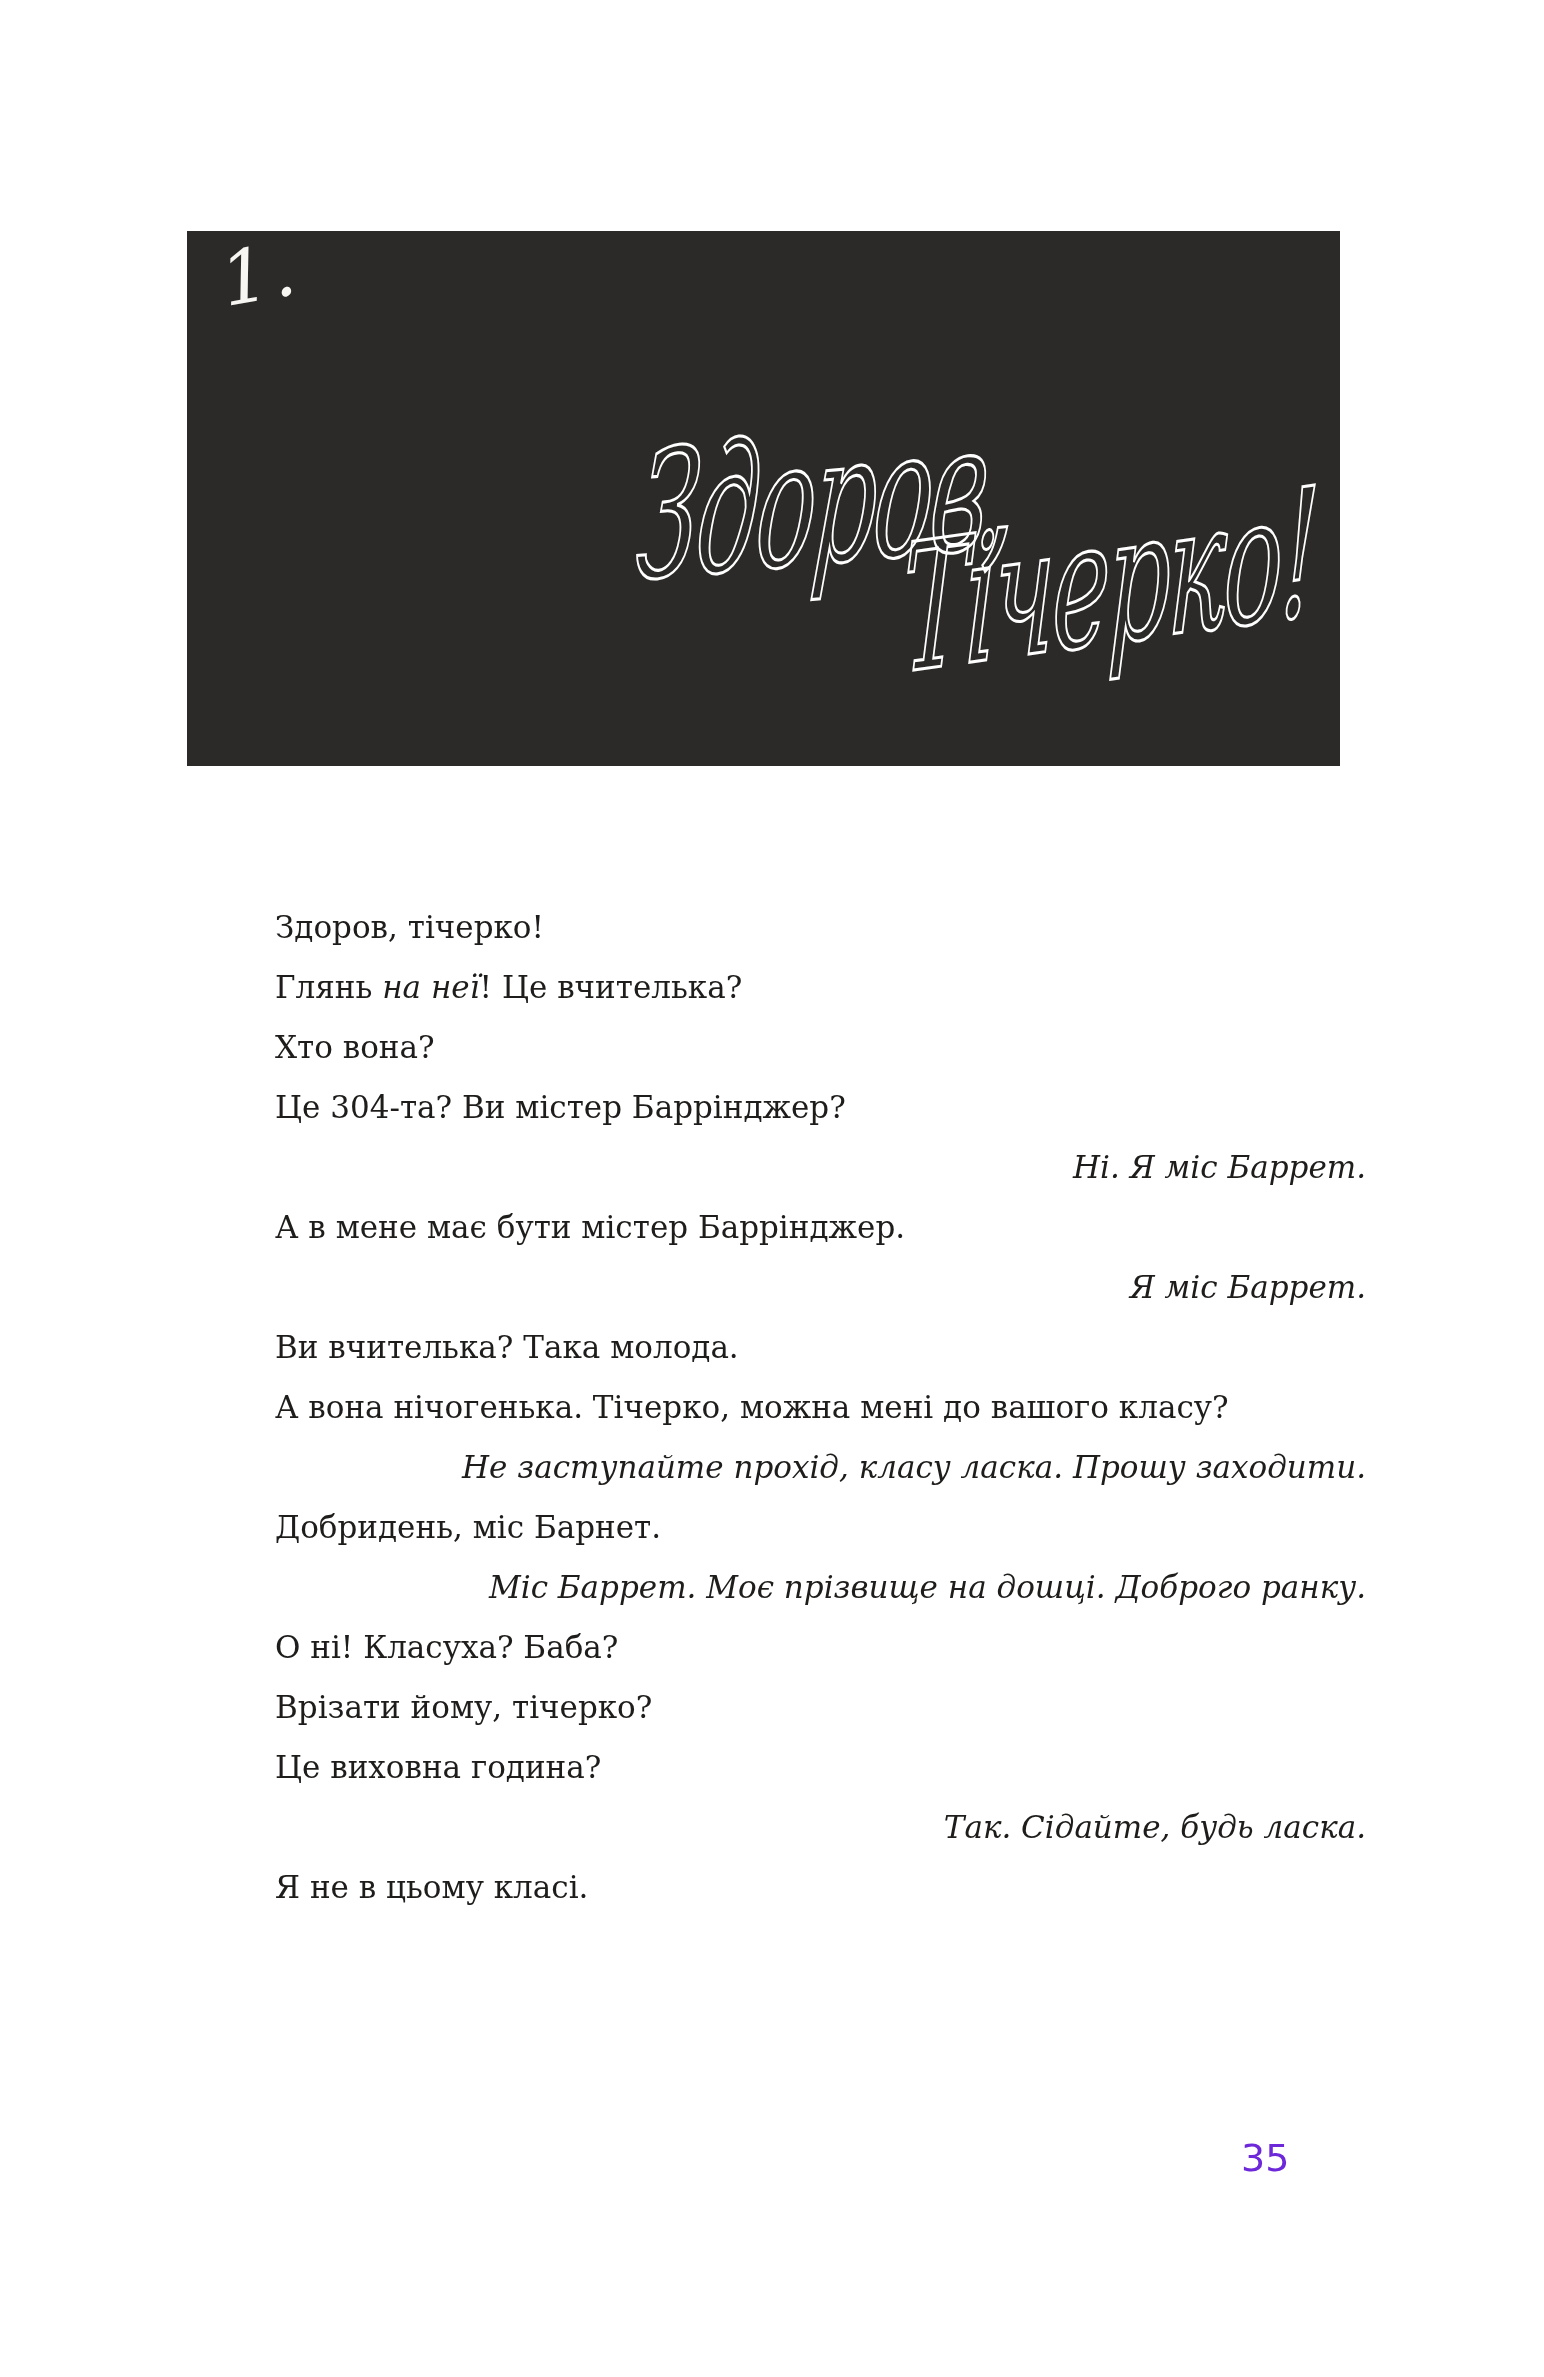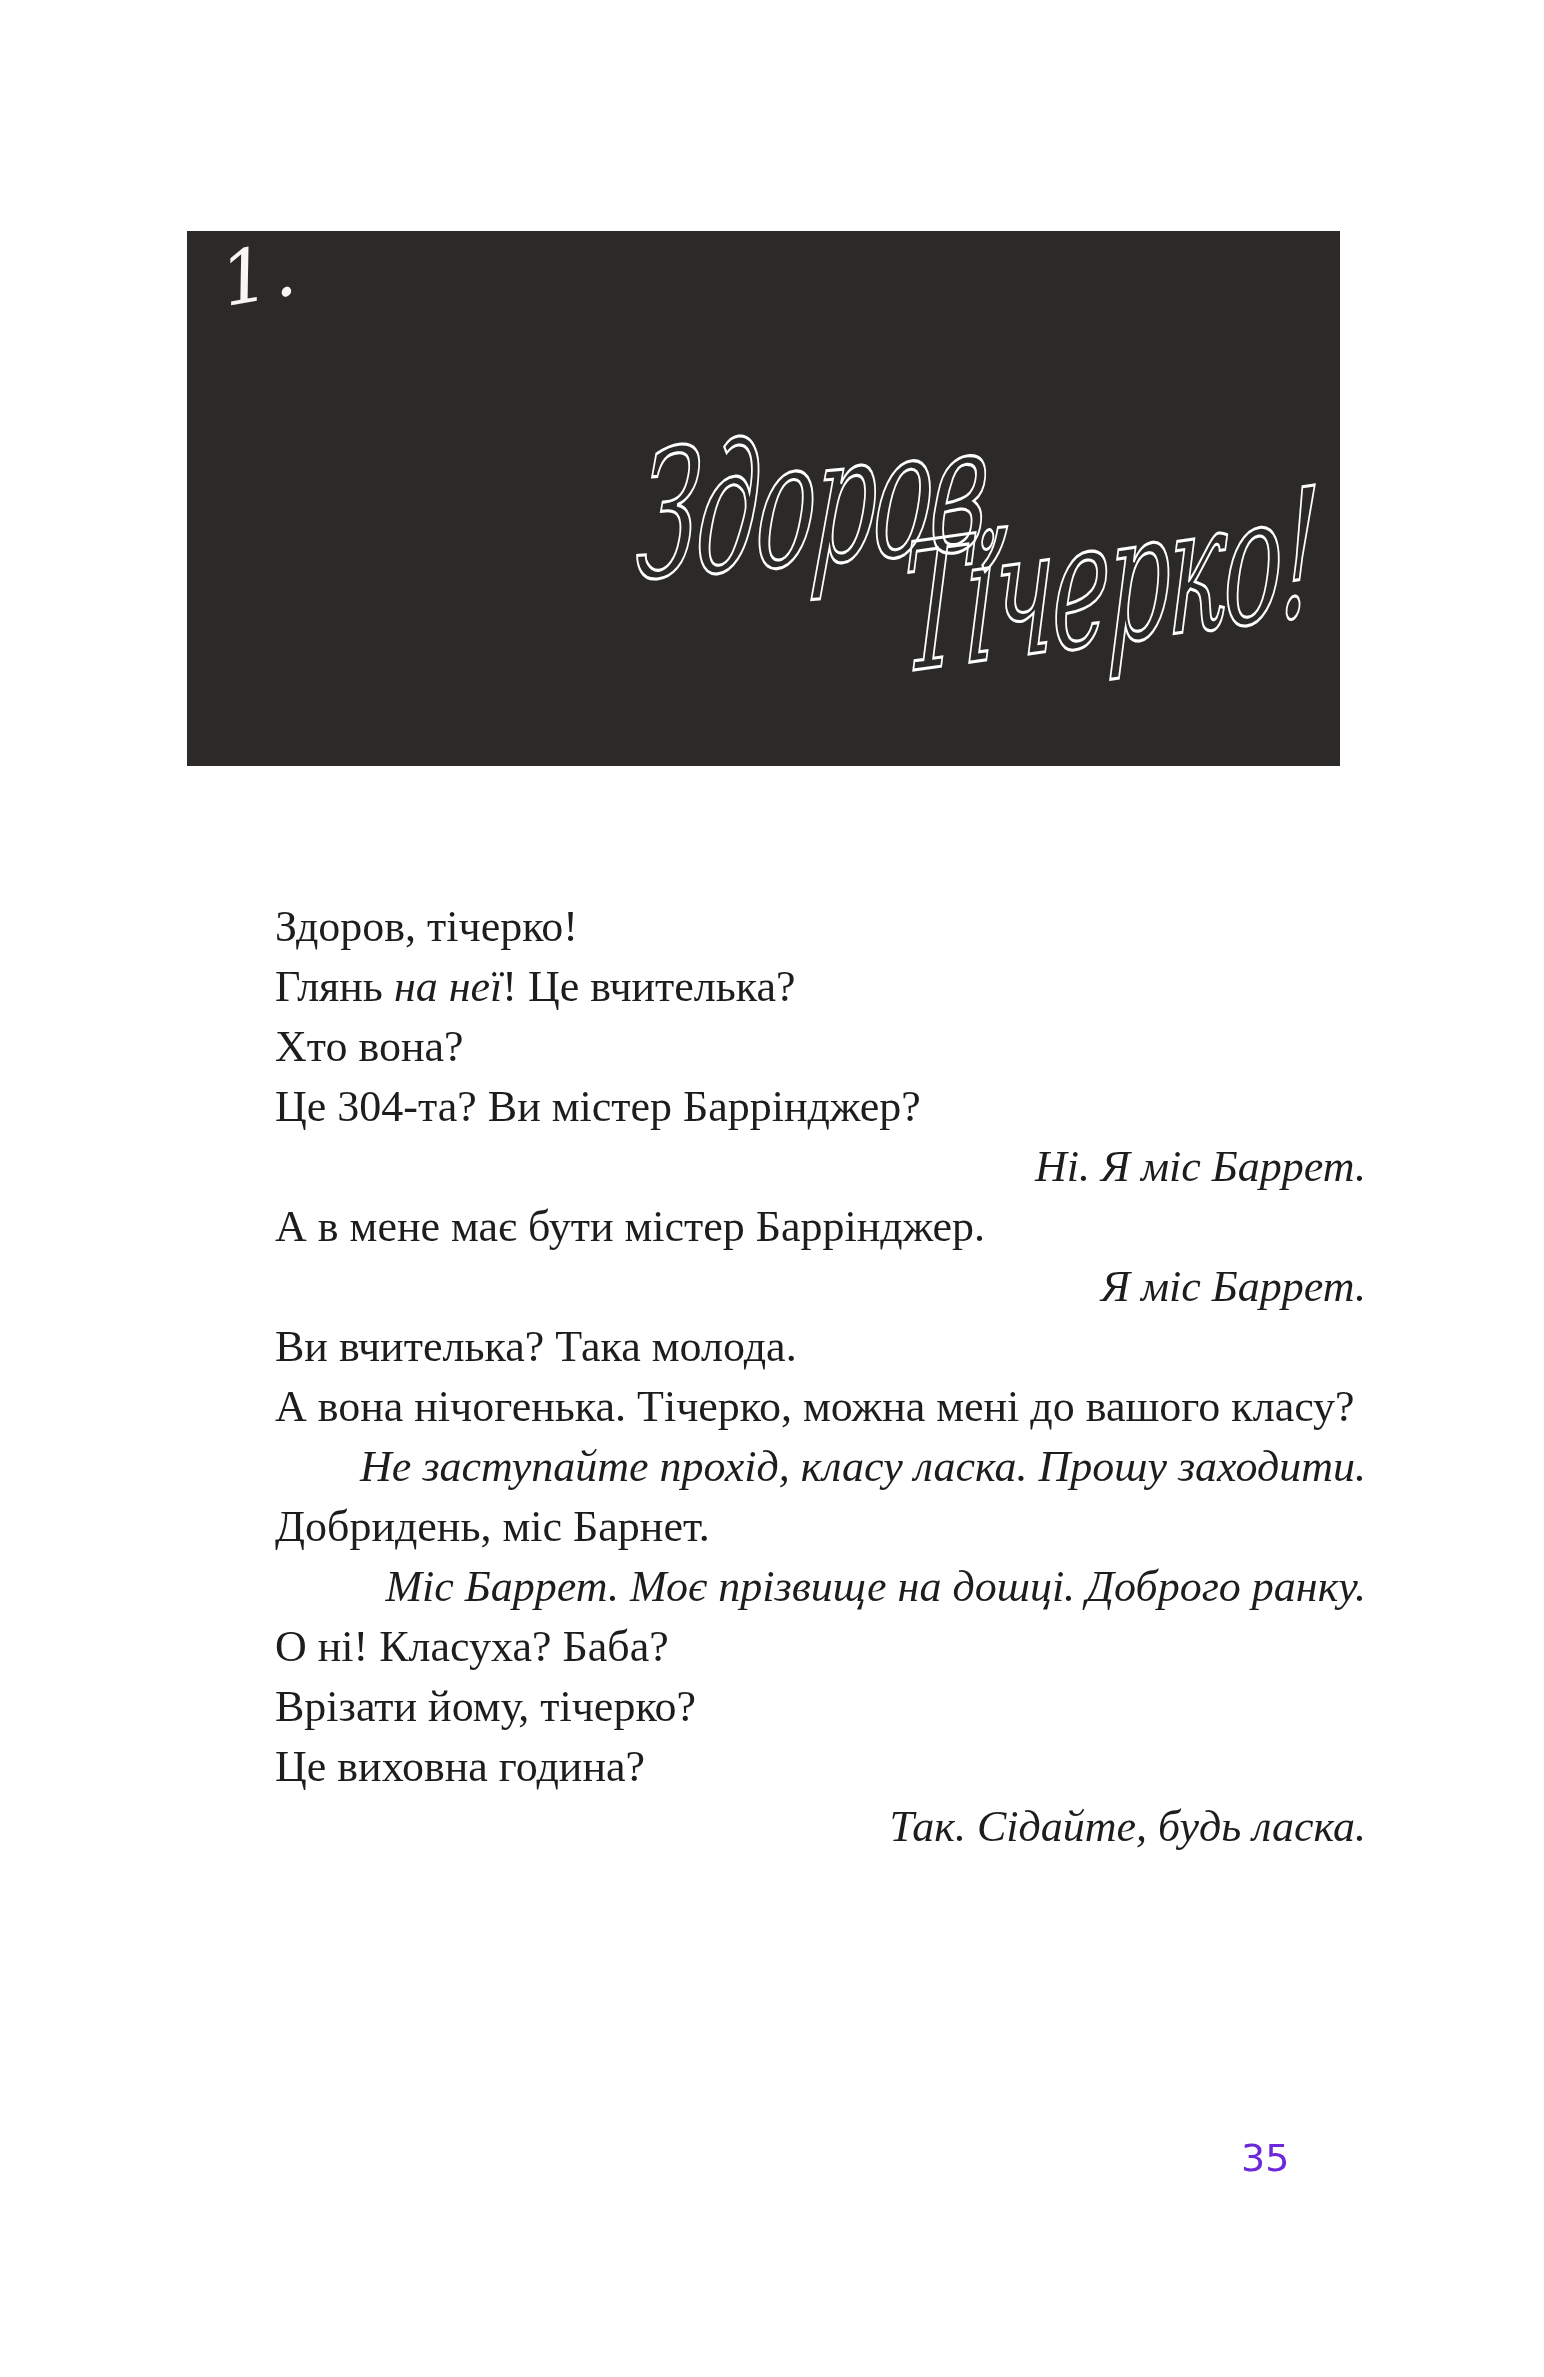--- a/index.html
+++ b/index.html
@@ -53,25 +53,24 @@
   }
   .dialogue {
     position: absolute;
     left: 191px;
     top: 897px;
     width: 1175px;
   }
   .dialogue p {
     margin: 0;
     padding: 0;
-    font-size: 44px;
+    font-size: 31px;
     line-height: 60px;
     color: #1e1d1b;
     white-space: nowrap;
-    font-family: Liberation Serif, serif;
   }
   .dialogue p.speech {
     text-indent: 84px;
   }
   .dialogue p.teacher {
     font-style: italic;
     text-indent: 0;
     text-align: right;
   }
   .dialogue .em {
@@ -114,18 +113,19 @@
       <p class="teacher"><span>Я міс Баррет.</span></p>
       <p class="speech"><span>Ви вчителька? Така молода.</span></p>
       <p class="speech"><span>А вона нічогенька. Тічерко, можна мені до вашого класу?</span></p>
       <p class="teacher"><span>Не заступайте прохід, класу ласка. Прошу заходити.</span></p>
       <p class="speech"><span>Добридень, міс Барнет.</span></p>
       <p class="teacher"><span>Міс Баррет. Моє прізвище на дошці. Доброго ранку.</span></p>
       <p class="speech"><span>О ні! Класуха? Баба?</span></p>
       <p class="speech"><span>Врізати йому, тічерко?</span></p>
       <p class="speech"><span>Це виховна година?</span></p>
       <p class="teacher"><span>Так. Сідайте, будь ласка.</span></p>
+      <p class="speech"><span>Я не в цьому класі.</span></p>
     </div>
 
   <div class="page-number">35</div>
 
 </div>
 
 
 </body></html>

